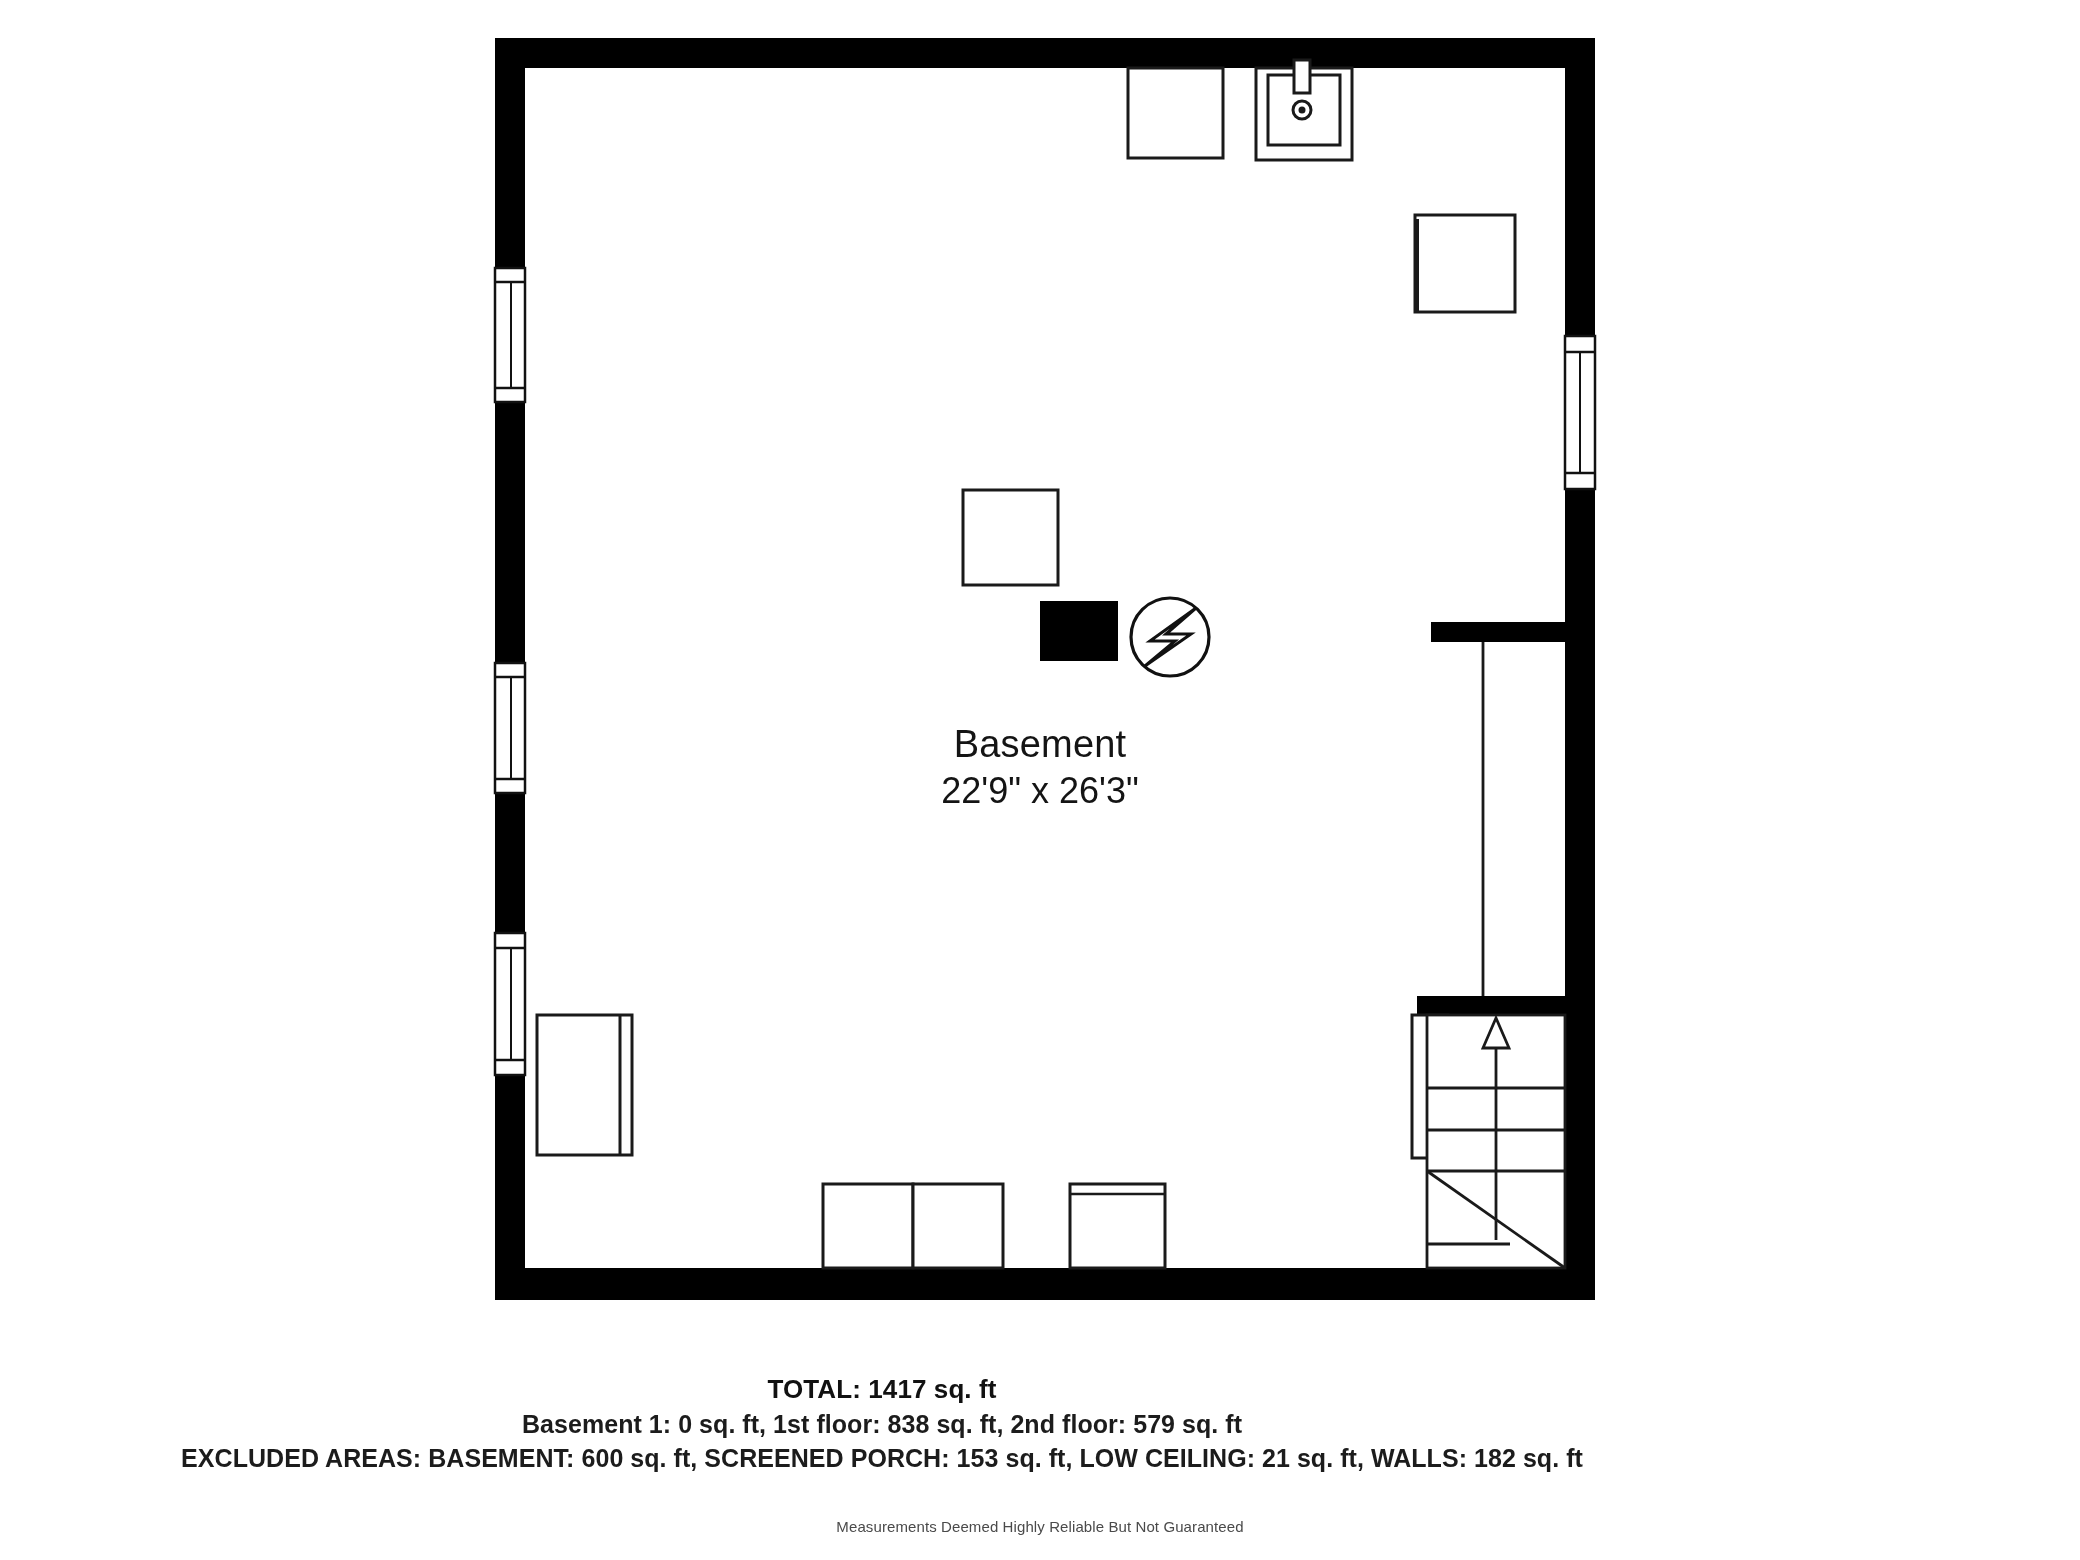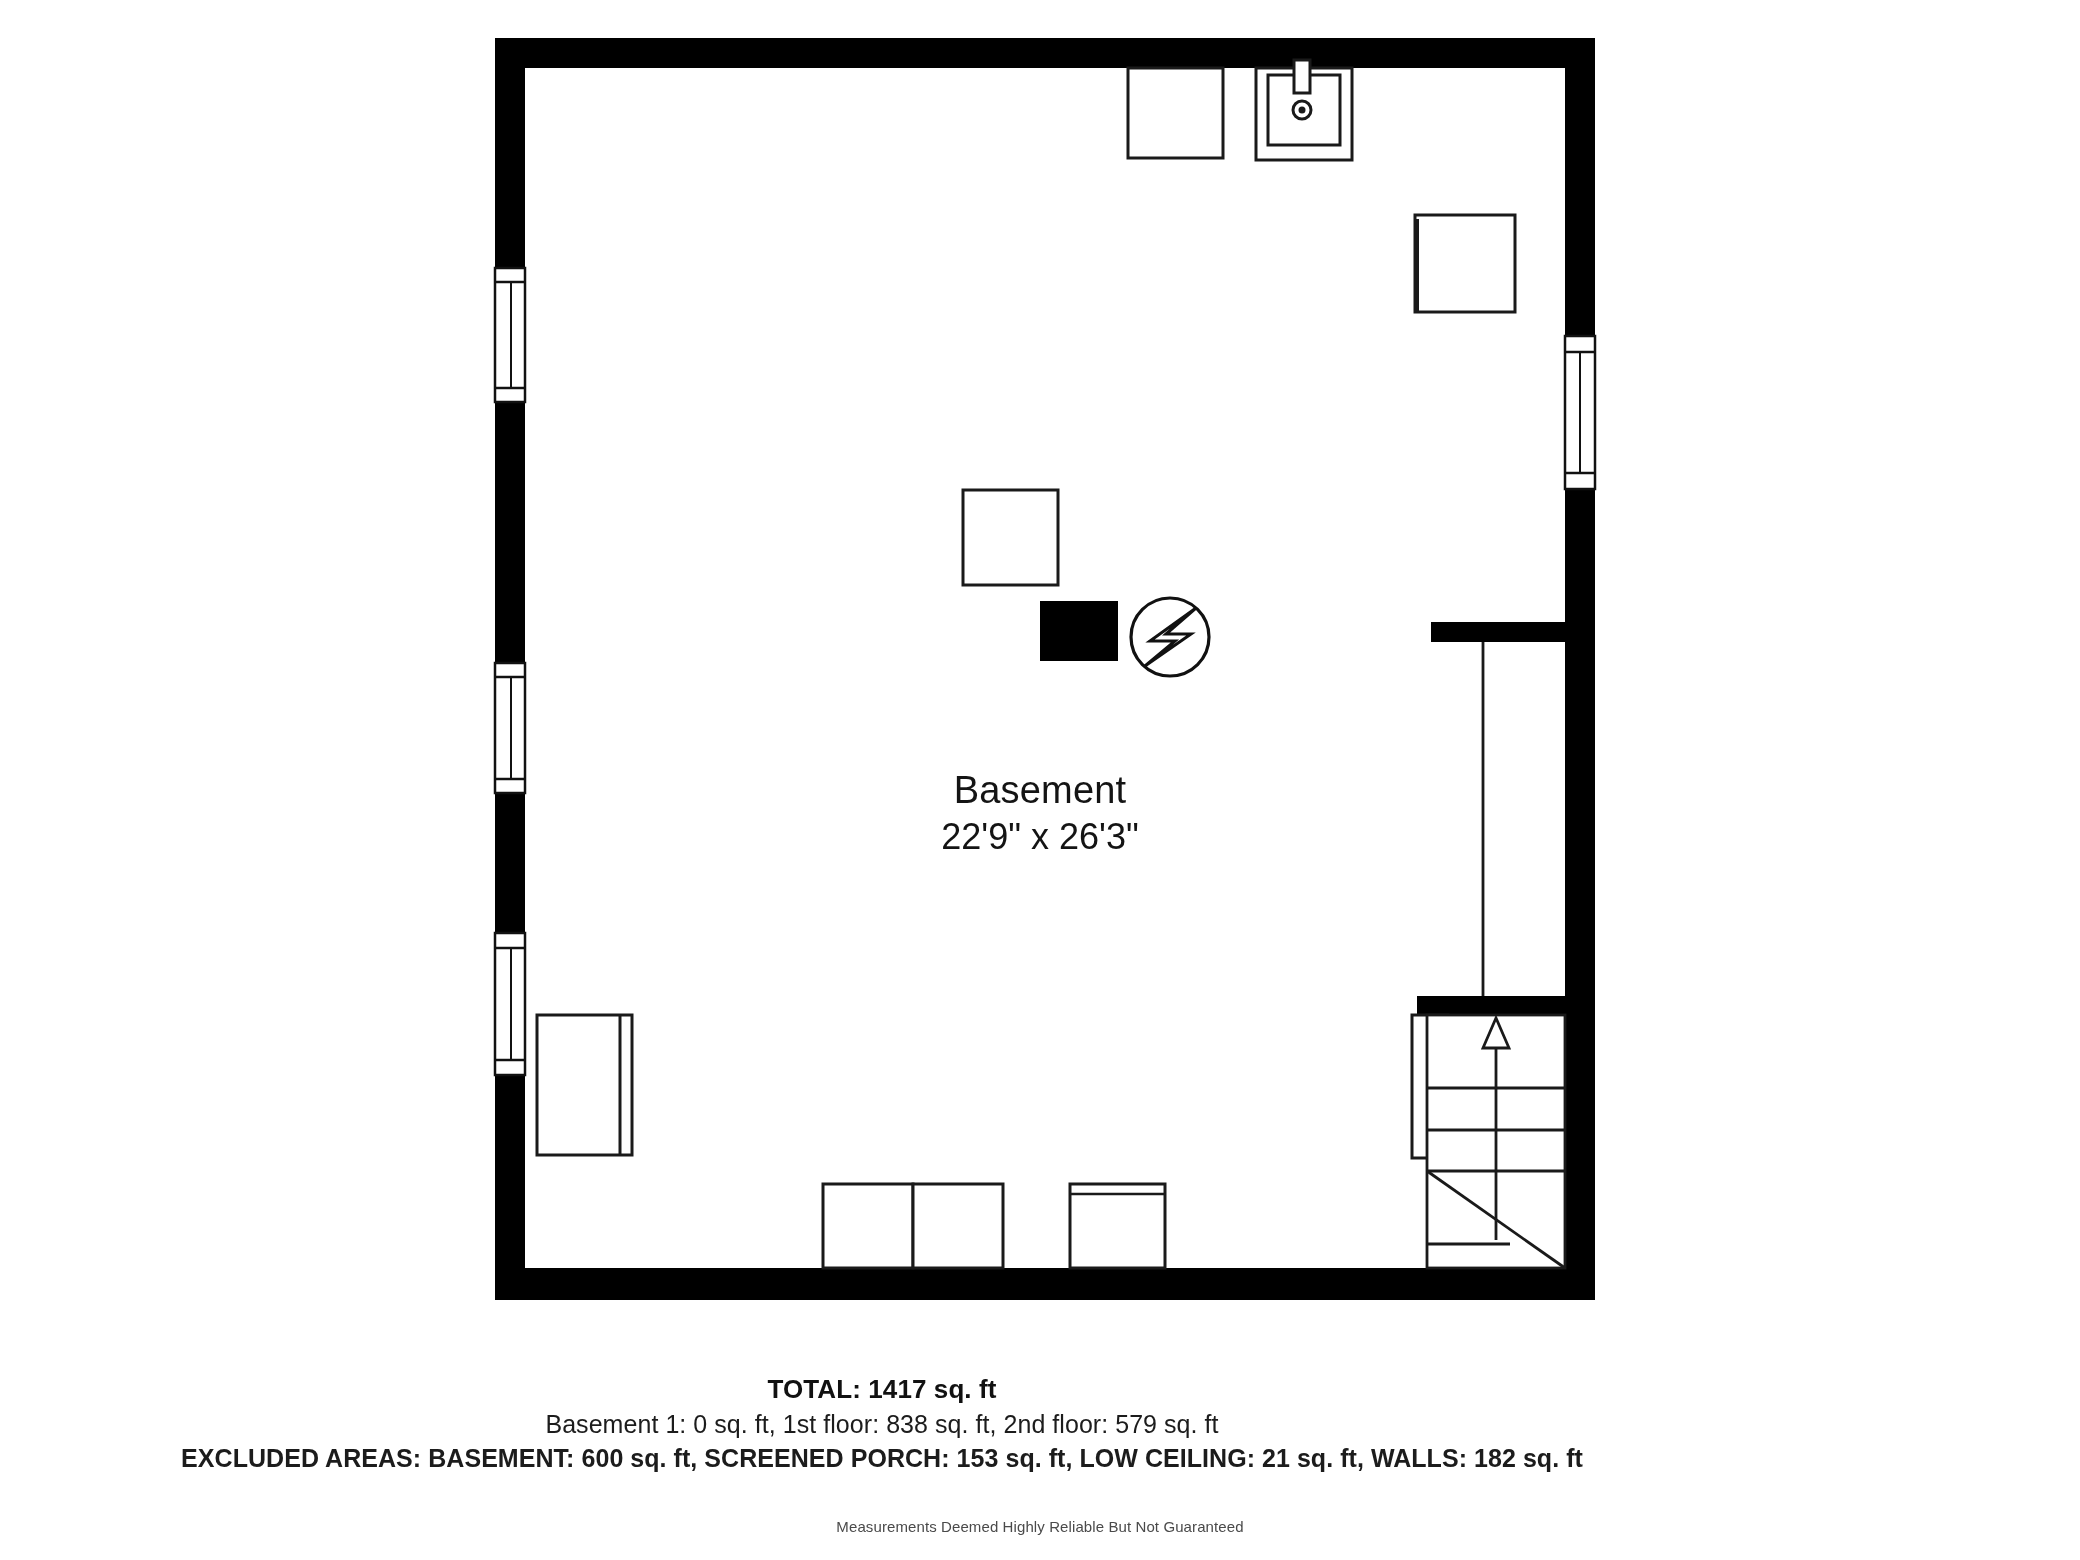--- a/index.html
+++ b/index.html
@@ -34,21 +34,21 @@
   .plan-canvas svg {
     display: block;
     width: 2080px;
     height: 1330px;
   }
 
   
   .room-label {
     position: absolute;
     left: 760px;
-    top: 768px;
+    top: 722px;
     width: 560px;
     text-align: center;
     pointer-events: none;
   }
   .room-name {
     font-size: 38px;
     font-weight: 400;
     letter-spacing: 0.2px;
     line-height: 1.18;
     color: #141414;
@@ -73,21 +73,21 @@
   }
   .caption-total {
     font-size: 26px;
     font-weight: 700;
     color: #111111;
     line-height: 1.34;
     letter-spacing: 0.1px;
   }
   .caption-line {
     font-size: 25px;
-    font-weight: 400;
+    font-weight: 700;
     color: #1c1c1c;
     line-height: 1.36;
     letter-spacing: 0.05px;
   }
   .caption-excluded {
     font-size: 25px;
     font-weight: 700;
     color: #1c1c1c;
     line-height: 1.36;
     letter-spacing: 0.05px;

